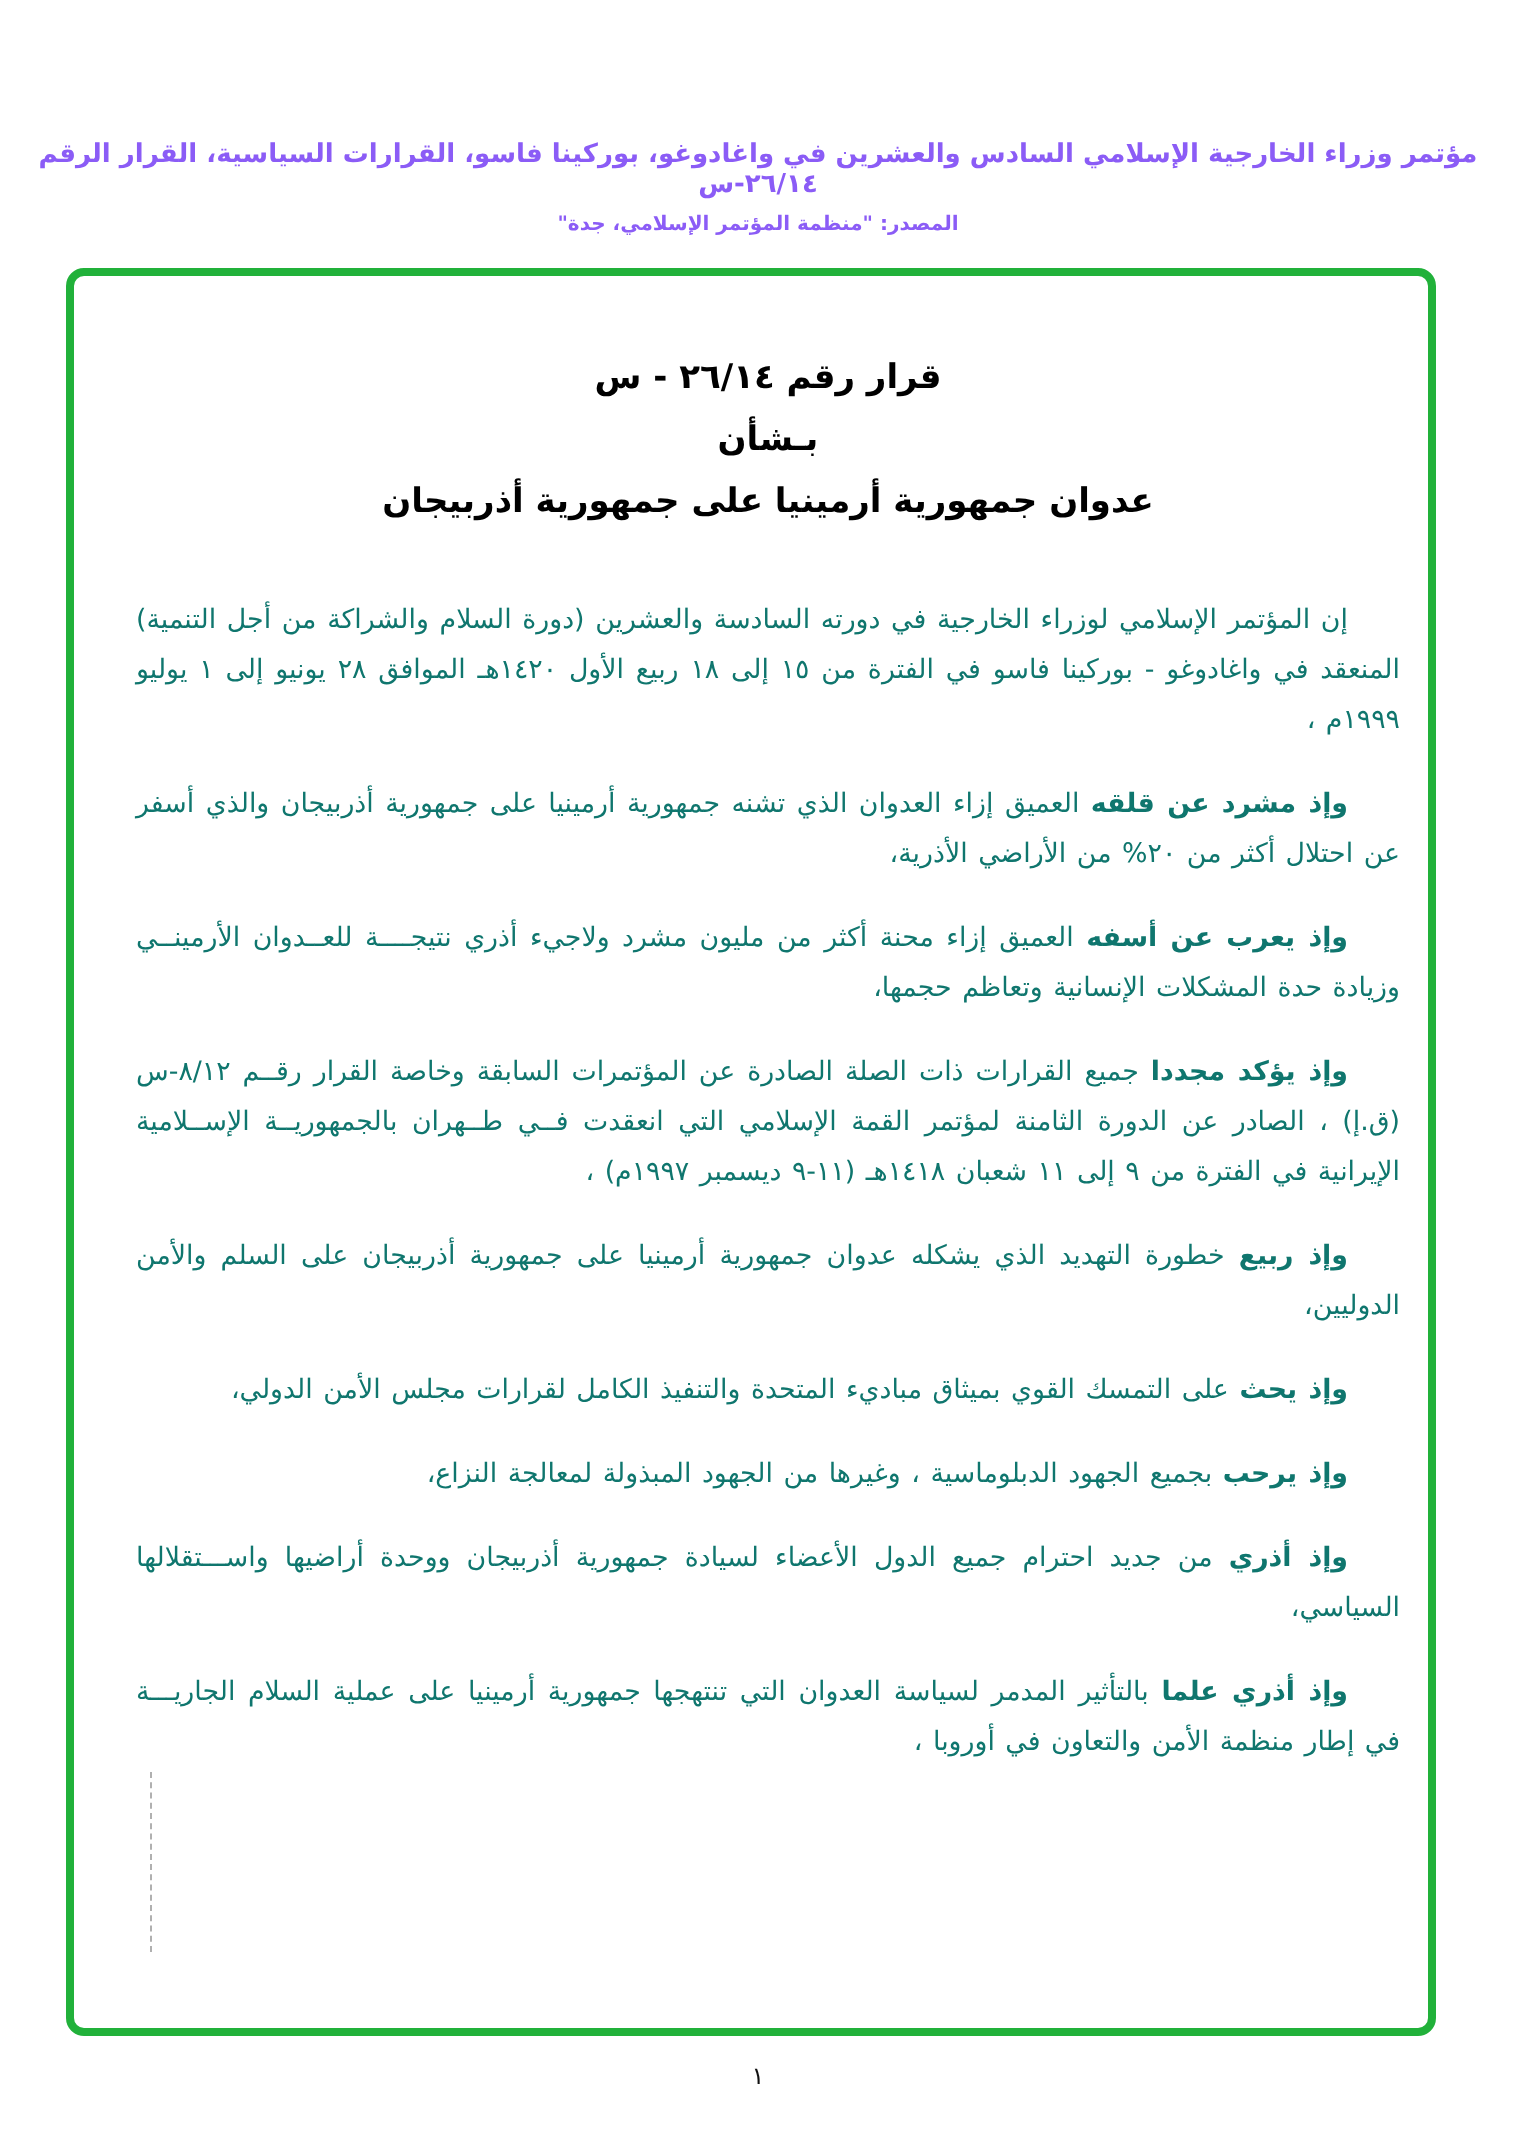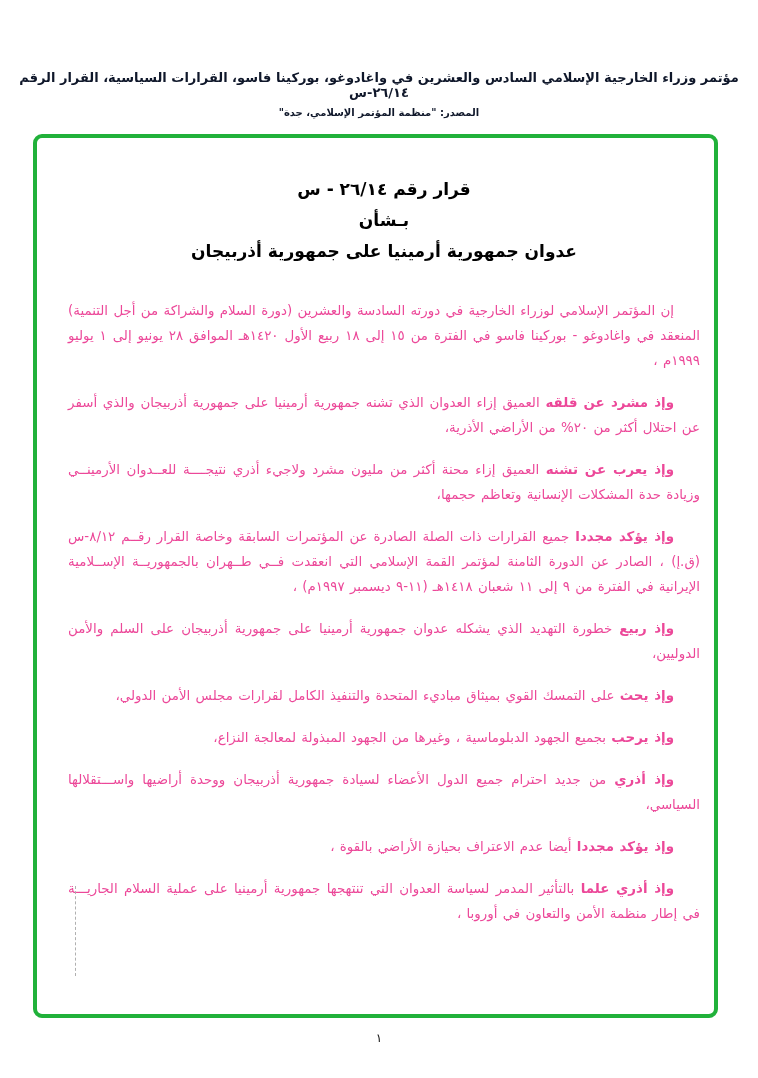--- a/index.html
+++ b/index.html
@@ -6,40 +6,40 @@
   html,body { background:#ffffff; }
   .page {
     position:relative;
     width:758px; height:1078px;
     background:#ffffff;
     font-family:"DejaVu Sans", sans-serif;
     overflow:hidden;
   }
   .doc-header {
     position:absolute; top:70px; left:0; right:0;
-    direction:rtl; text-align:center; color:#0f172a;
+    direction:rtl; text-align:center; color:#8b5cf6;
   }
   .doc-header .l1 { font-size:13px; font-weight:bold; letter-spacing:0; }
   .doc-header .l2 { font-size:10px; font-weight:bold; margin-top:7px; }
   .frame {
     position:absolute; left:33px; top:134px;
     width:685px; height:884px;
     border:4px solid #d946ef;
     border-radius:9px;
     padding:36px 14px 0 31px;
   }
   .title-block {
     direction:rtl; text-align:center;
     font-weight:bold; color:#000;
     font-size:17px; line-height:31px;
   }
   .body-text {
     margin-top:31px;
     direction:rtl;
-    color:#ec4899;
+    color:#0f766e;
   }
   .body-text p {
     font-size:13.4px;
     line-height:25px;
     margin-bottom:17px;
     text-align:justify;
     text-indent:26px;
     word-spacing:1px;
   }
   .body-text p b { font-weight:bold; }
@@ -67,27 +67,26 @@
 
     <div class="title-block">
       <div>قرار رقم ٢٦/١٤ - س</div>
       <div>بـشأن</div>
       <div>عدوان جمهورية أرمينيا على جمهورية أذربيجان</div>
     </div>
 
     <div class="body-text">
       <p><b></b><span>إن المؤتمر الإسلامي لوزراء الخارجية في دورته السادسة والعشرين (دورة السلام والشراكة من أجل التنمية) المنعقد في واغادوغو - بوركينا فاسو في الفترة من ١٥ إلى ١٨ ربيع الأول ١٤٢٠هـ الموافق ٢٨ يونيو إلى ١ يوليو ١٩٩٩م ،</span></p>
       <p><b>وإذ مشرد عن قلقه</b><span> العميق إزاء العدوان الذي تشنه جمهورية أرمينيا على جمهورية أذربيجان والذي أسفر عن احتلال أكثر من ٢٠% من الأراضي الأذرية،</span></p>
-      <p><b>وإذ يعرب عن تشنه</b><span> العميق إزاء محنة أكثر من مليون مشرد ولاجيء أذري نتيجــــة للعــدوان الأرمينــي وزيادة حدة المشكلات الإنسانية وتعاظم حجمها،</span></p>
+      <p><b>وإذ يعرب عن أسفه</b><span> العميق إزاء محنة أكثر من مليون مشرد ولاجيء أذري نتيجــــة للعــدوان الأرمينــي وزيادة حدة المشكلات الإنسانية وتعاظم حجمها،</span></p>
       <p><b>وإذ يؤكد مجددا</b><span> جميع القرارات ذات الصلة الصادرة عن المؤتمرات السابقة وخاصة القرار رقــم ٨/١٢-س (ق.إ) ، الصادر عن الدورة الثامنة لمؤتمر القمة الإسلامي التي انعقدت فــي طــهران بالجمهوريــة الإســلامية الإيرانية في الفترة من ٩  إلى ١١ شعبان ١٤١٨هـ (١١-٩ ديسمبر ١٩٩٧م) ،</span></p>
       <p><b>وإذ ربيع</b><span> خطورة التهديد الذي يشكله عدوان جمهورية أرمينيا على جمهورية أذربيجان على السلم والأمن الدوليين،</span></p>
       <p><b>وإذ يحث</b><span> على التمسك القوي بميثاق مباديء المتحدة والتنفيذ الكامل لقرارات مجلس الأمن الدولي،</span></p>
       <p><b>وإذ يرحب</b><span> بجميع الجهود الدبلوماسية ، وغيرها من الجهود المبذولة لمعالجة النزاع،</span></p>
       <p><b>وإذ أذري</b><span> من جديد احترام جميع الدول الأعضاء لسيادة جمهورية أذربيجان ووحدة أراضيها واســـتقلالها السياسي،</span></p>
-      <p><b>وإذ يؤكد مجددا</b><span> أيضا عدم الاعتراف بحيازة الأراضي بالقوة ،</span></p>
       <p><b>وإذ أذري علما</b><span> بالتأثير المدمر لسياسة العدوان التي تنتهجها جمهورية أرمينيا على عملية السلام الجاريـــة في إطار منظمة الأمن والتعاون في أوروبا ،</span></p>
     </div>
 
   </div>
 
   <div class="scan-artifact"></div>
 
   <div class="page-number">١</div>
 
 </div>

